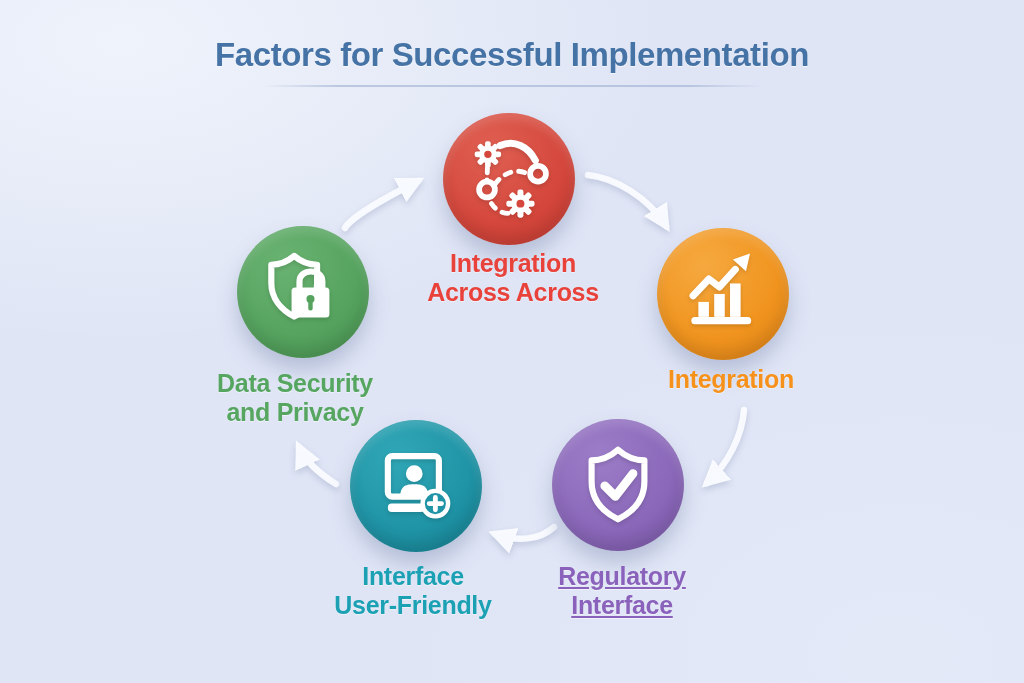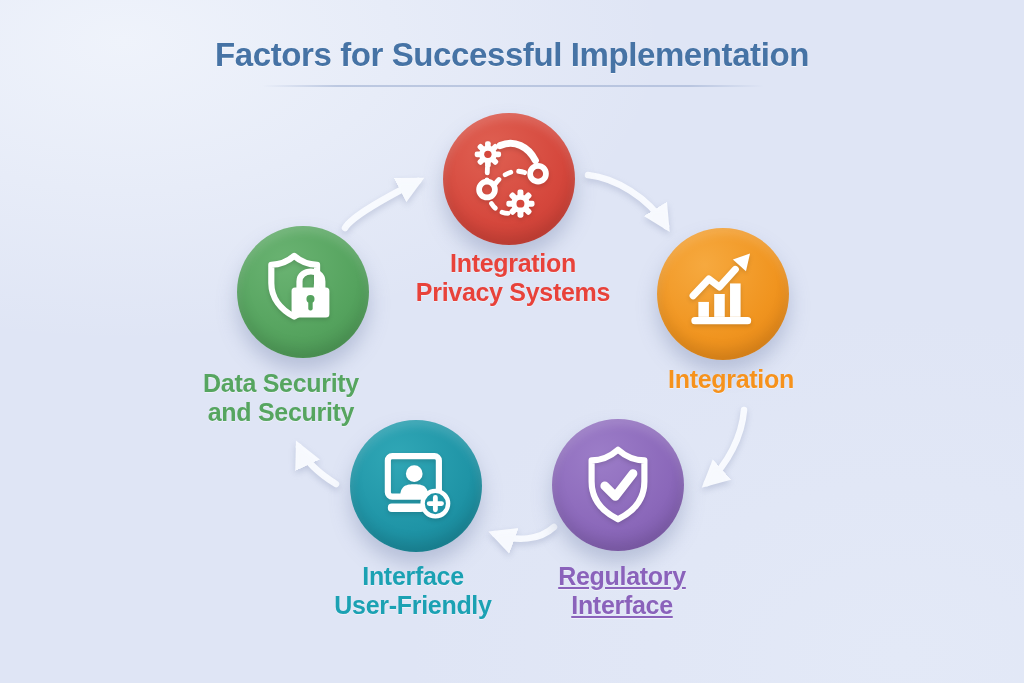--- a/index.html
+++ b/index.html
@@ -40,21 +40,21 @@
     text-shadow:0 1px 0 rgba(255,255,255,.45);
   }
   .factor-label span{display:block;}
   #node-integration{left:443px;top:113px;}
   #node-scalability{left:657px;top:228px;}
   #node-security{left:237px;top:226px;}
   #node-regulatory{left:552px;top:419px;}
   #node-interface{left:350px;top:420px;}
   #label-integration{left:363px;top:249px;width:300px;}
   #label-scalability{left:621px;top:365px;width:220px;}
-  #label-security{left:156px;top:369px;width:250px;}
+  #label-security{left:170px;top:369px;width:250px;}
   #label-interface{left:288px;top:562px;width:250px;}
   #label-regulatory{left:497px;top:562px;width:250px;text-decoration:underline;}
   .arrows{position:absolute;inset:0;pointer-events:none;
     filter:drop-shadow(0 3px 3px rgba(125,138,176,.35));}
 </style>
 </head>
 <body>
 
 <div class="canvas">
 
@@ -101,21 +101,21 @@
         </g>
         <circle r="10.5" fill="#fff"></circle>
           <circle r="4.5" fill="var(--base)"></circle>
       </g>
       <circle cx="25" cy="62" r="9" fill="none" stroke="#fff" stroke-width="6.5"></circle>
       <circle cx="83" cy="44" r="9" fill="none" stroke="#fff" stroke-width="6.5"></circle>
     </svg>
   </div>
   <div class="factor-label" id="label-integration" style="--tc: #e8423a;">
     <span>Integration</span>
-    <span>Privacy Systems</span>
+    <span>Across Across</span>
   </div>
 
   <div class="node" id="node-scalability" style="--light: #f6a93f; --base: #f0941f; --dark: #dd8015;">
     <svg viewBox="0 0 100 100">
       <rect x="14" y="76" width="68" height="8.5" rx="4" fill="#fff"></rect>
       <rect x="22" y="59" width="12" height="17" fill="#fff"></rect>
       <rect x="40" y="50" width="12" height="26" fill="#fff"></rect>
       <rect x="58" y="38" width="12" height="38" fill="#fff"></rect>
       <polyline points="16,52 34,33 46,42 64,22" stroke="#fff" stroke-width="8" fill="none" stroke-linecap="round" stroke-linejoin="round"></polyline>
       <g transform="translate(70,16) rotate(-48)">
@@ -158,16 +158,16 @@
     <svg viewBox="0 0 100 100">
       <path d="M 40 9 C 48 16 58 19 66 19 L 66 40 C 66 57 55 70 40 78 C 25 70 14 57 14 40 L 14 19 C 22 19 32 16 40 9 Z" stroke="#fff" stroke-width="7" fill="none" stroke-linejoin="round"></path>
       <path d="M 46 47 L 46 38 C 46 23 72 23 72 38 L 72 47" stroke="#fff" stroke-width="7" fill="none"></path>
       <rect x="37" y="45" width="43" height="34" rx="4" fill="#fff"></rect>
       <circle cx="58.5" cy="58" r="4.6" fill="var(--base)"></circle>
       <rect x="56" y="60" width="5" height="11" rx="2.2" fill="var(--base)"></rect>
     </svg>
   </div>
   <div class="factor-label" id="label-security" style="--tc: #56a560;">
     <span>Data Security</span>
-    <span>and Security</span>
+    <span>and Privacy</span>
   </div>
 
 </div>
 
 </body></html>

